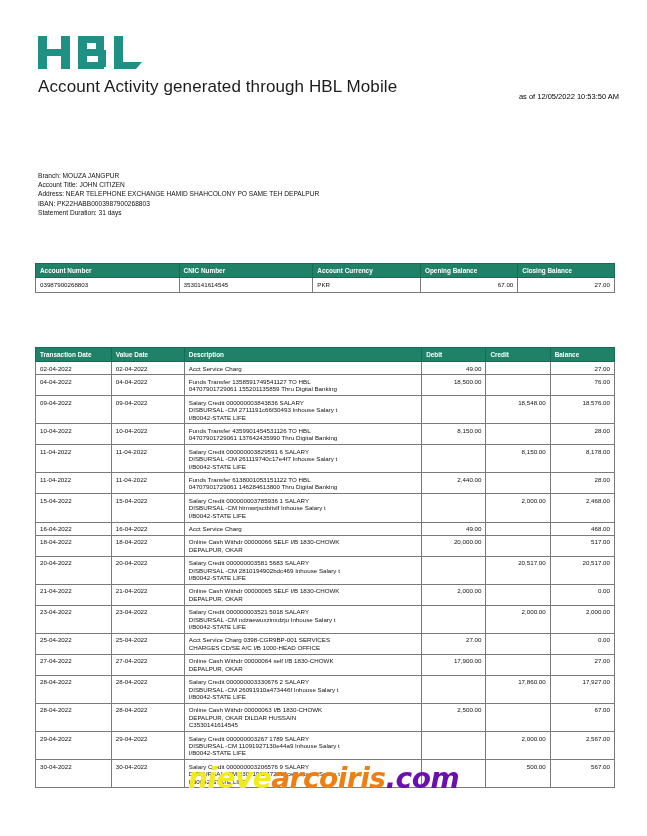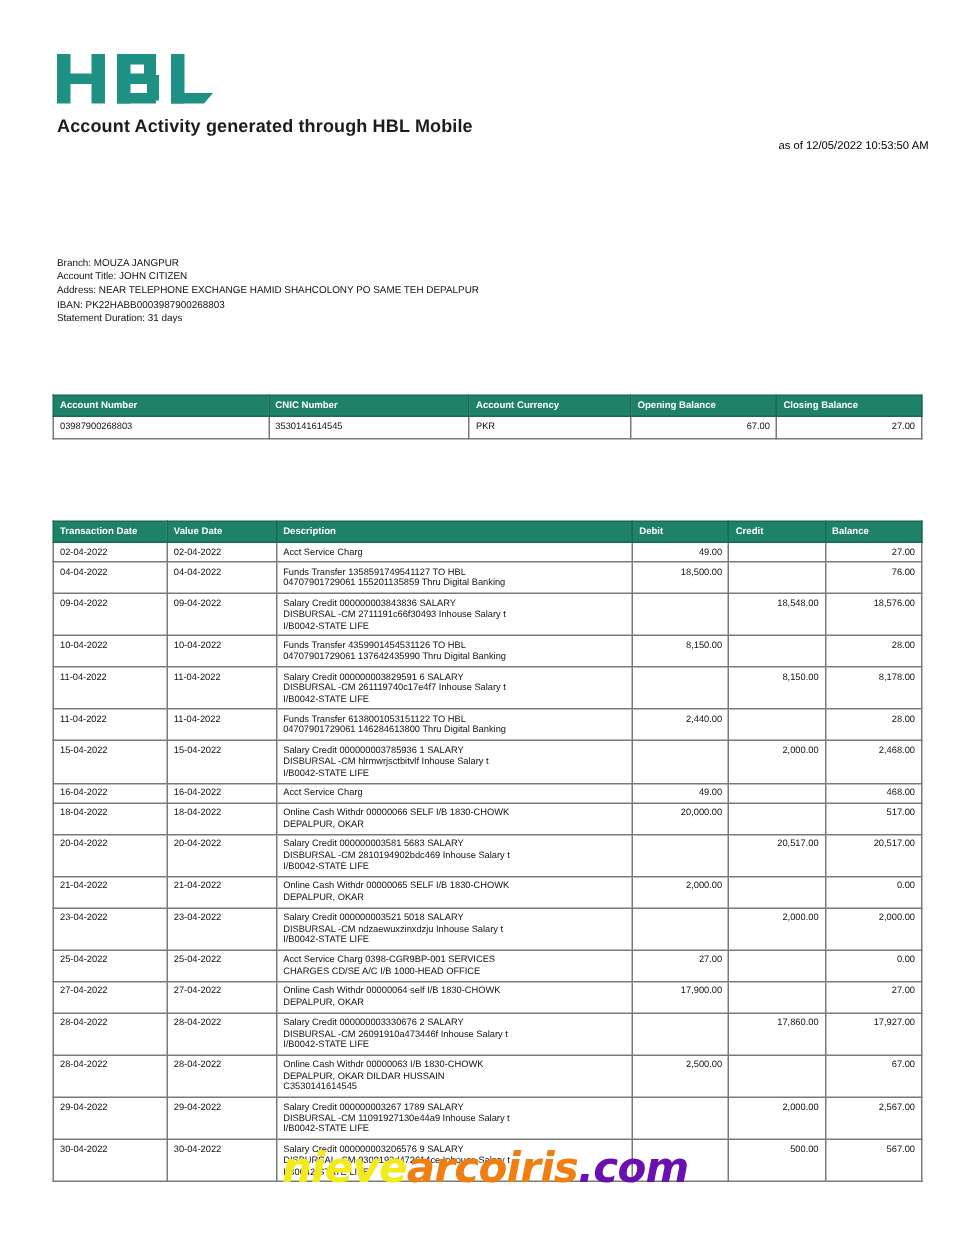--- a/index.html
+++ b/index.html
@@ -27,25 +27,24 @@
     position: absolute;
     left: 38px;
     top: 36px;
   }
   .logo-svg { display: block; }
 
   .subtitle {
     position: absolute;
     left: 38px;
     top: 77px;
-    font-size: 12px;
+    font-size: 17px;
     color: #1c1c1c;
     letter-spacing: 0.1px;
     white-space: nowrap;
-    font-weight: bold;
   }
 
   .asof {
     position: absolute;
     right: 28px;
     top: 92px;
     font-size: 7.5px;
     font-weight: normal;
     color: #000;
     white-space: nowrap;

